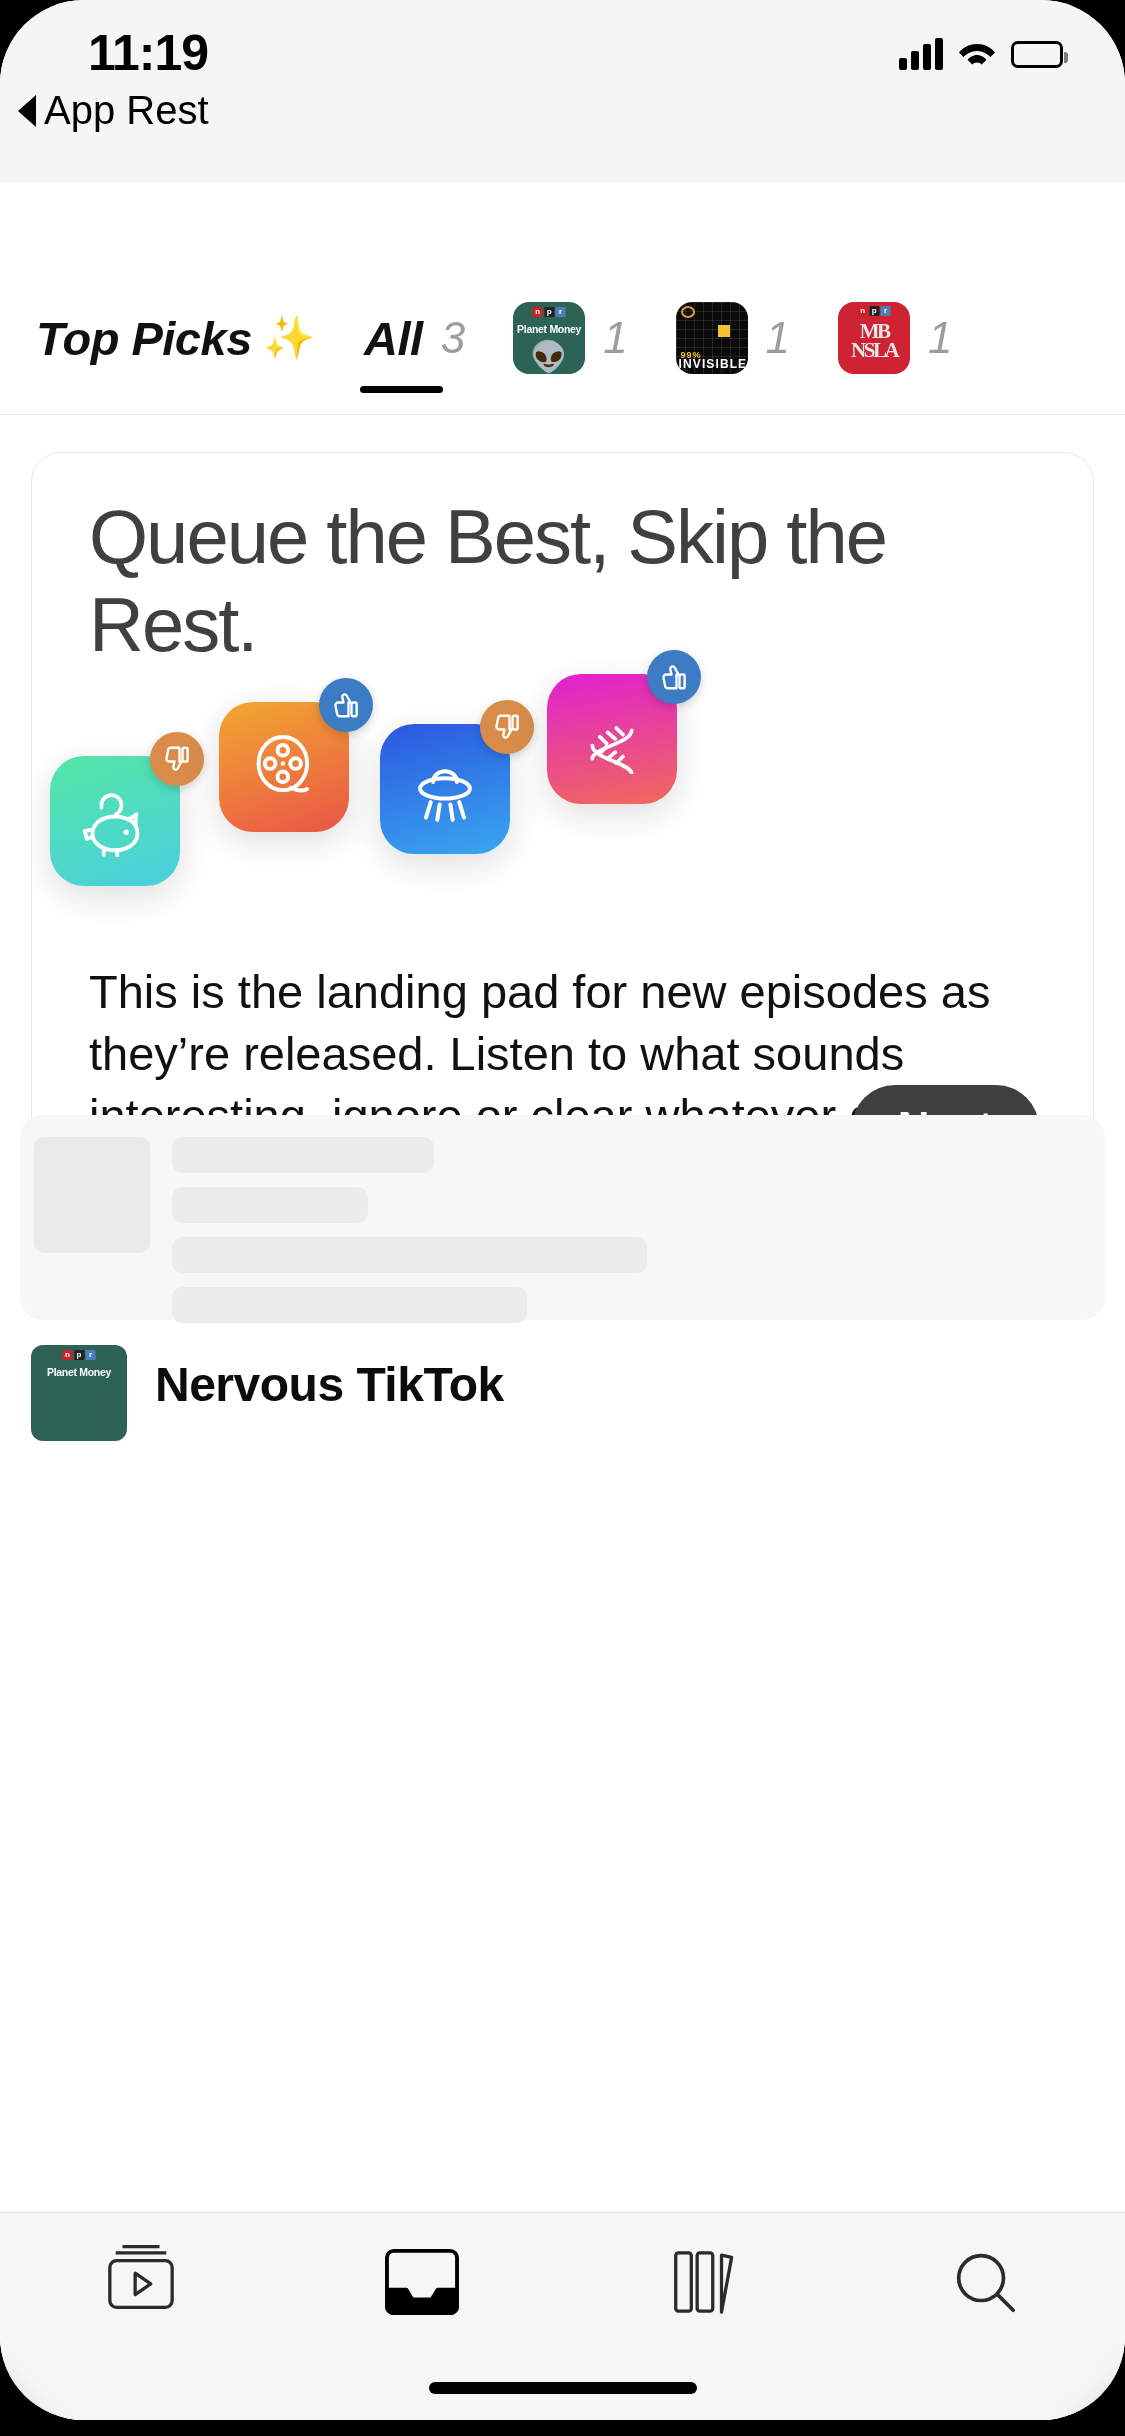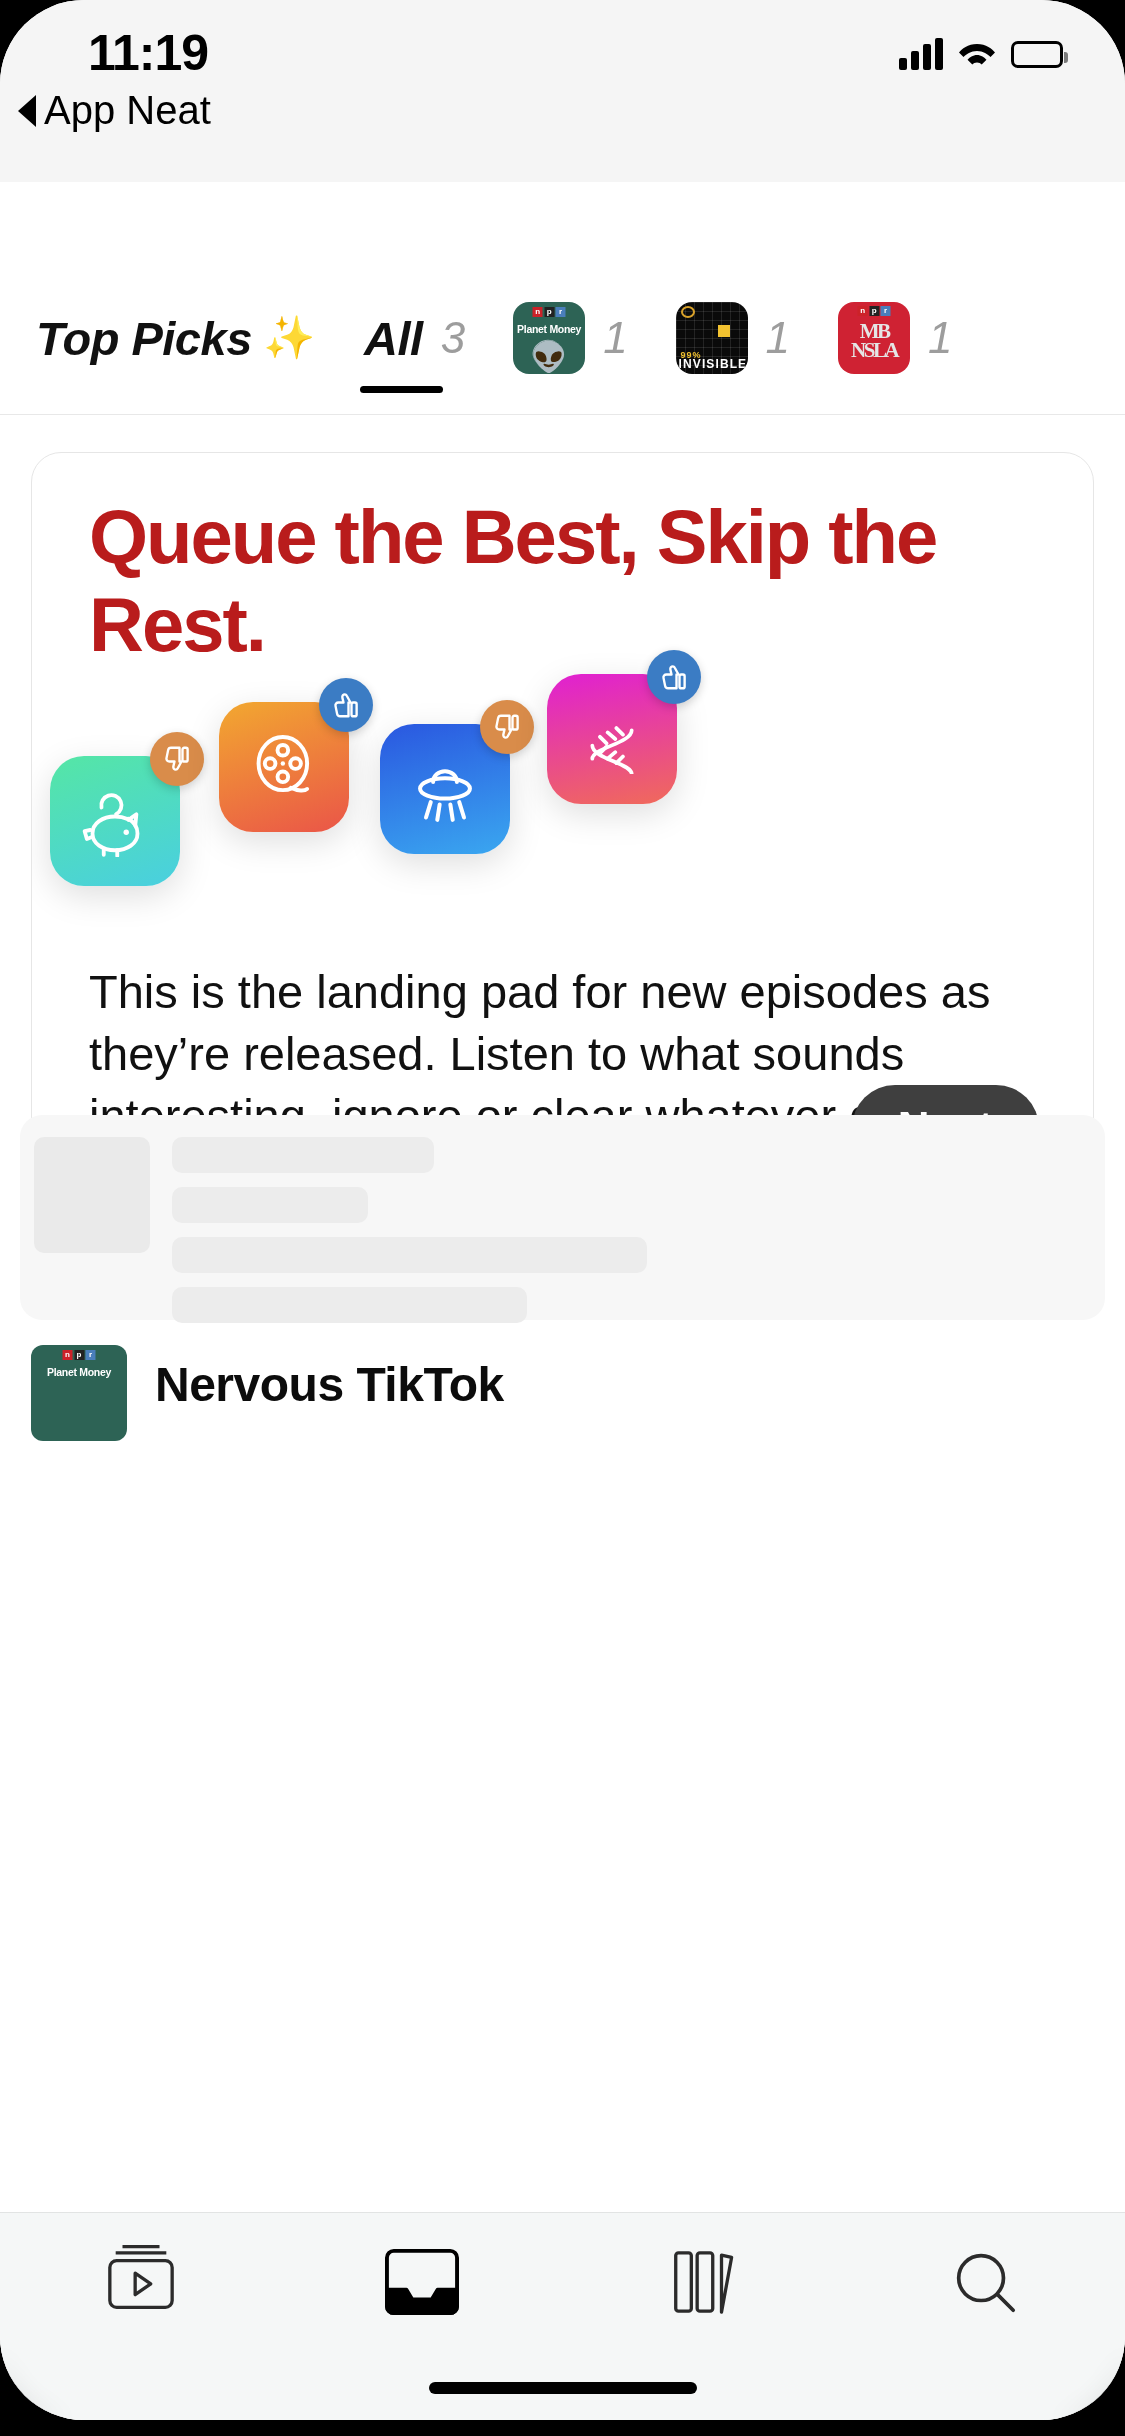--- a/index.html
+++ b/index.html
@@ -293,23 +293,23 @@
     border: 1px solid #e6e6e6;
     border-radius: 30px;
     overflow: hidden;
   }
   .card-title {
     position: absolute;
     left: 57px; top: 40px;
     width: 920px;
     font-size: 76px;
     line-height: 88px;
-    font-weight: bold;
+    font-weight: normal;
     letter-spacing: -2px;
-    color: #b91c1c;
+    color: #404040;
   }
 
   .tiles {
     position: absolute;
     left: 0; top: 200px;
     width: 1063px; height: 290px;
   }
   .tile {
     position: absolute;
     border-radius: 34px;
@@ -456,21 +456,21 @@
 </style>
 </head>
 <body>
 
 <div id="phone">
 
   <div class="statusbar">
     <div class="sb-time">11:19</div>
     <div class="sb-back">
       <span class="tri"></span>
-      <span>App Neat</span>
+      <span>App Rest</span>
     </div>
     <div class="sb-right">
       <span class="bars">
         <i></i>
           <i></i>
           <i></i>
           <i></i>
       </span>
       <span class="wifi">
         <svg width="40" height="32" viewBox="0 0 40 32">

